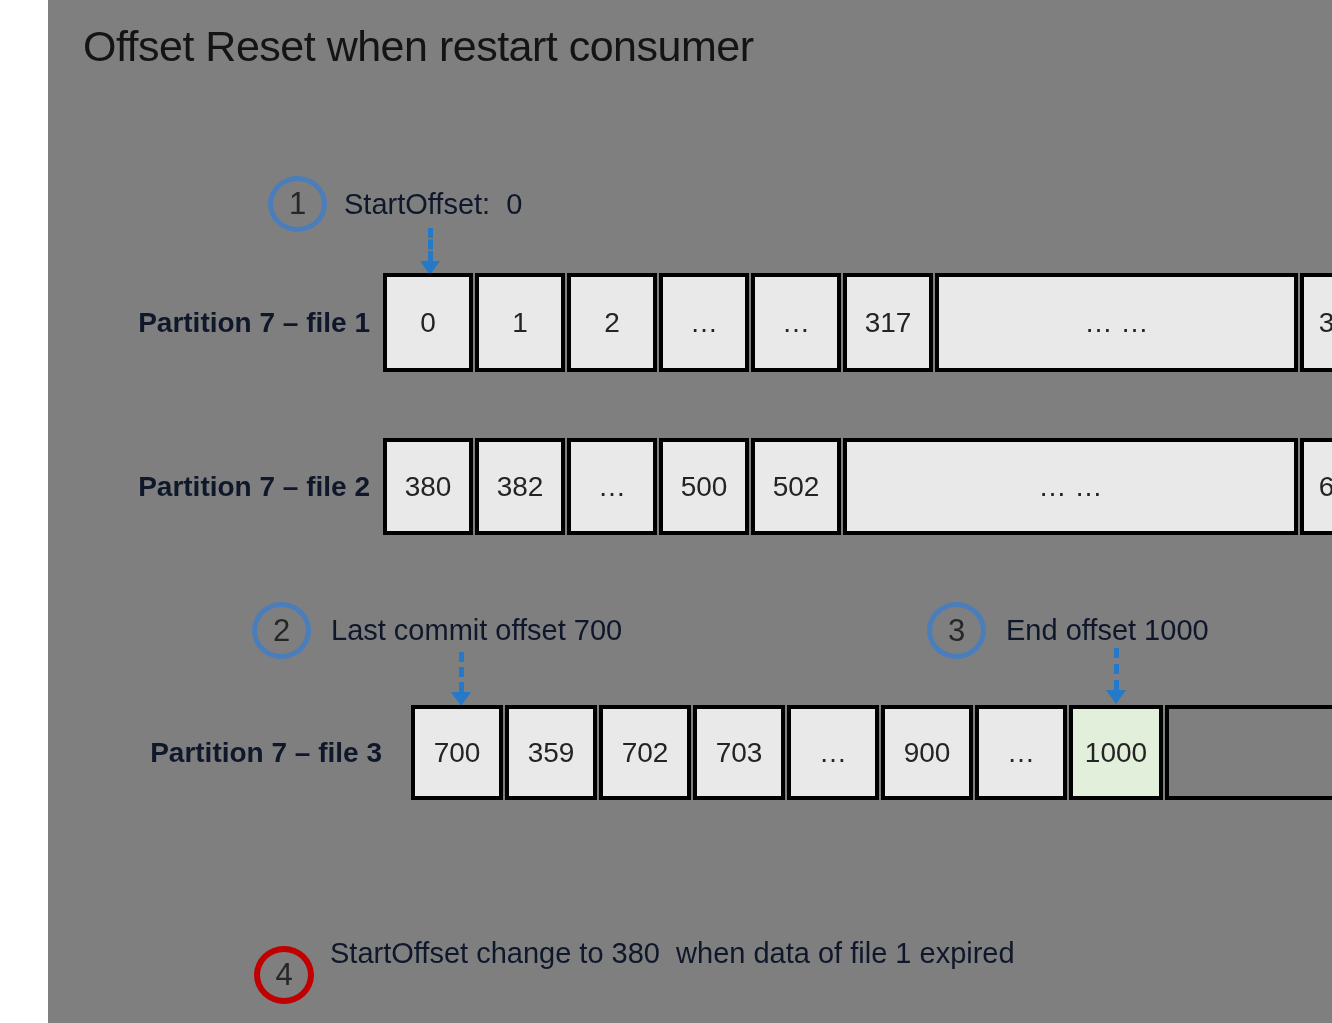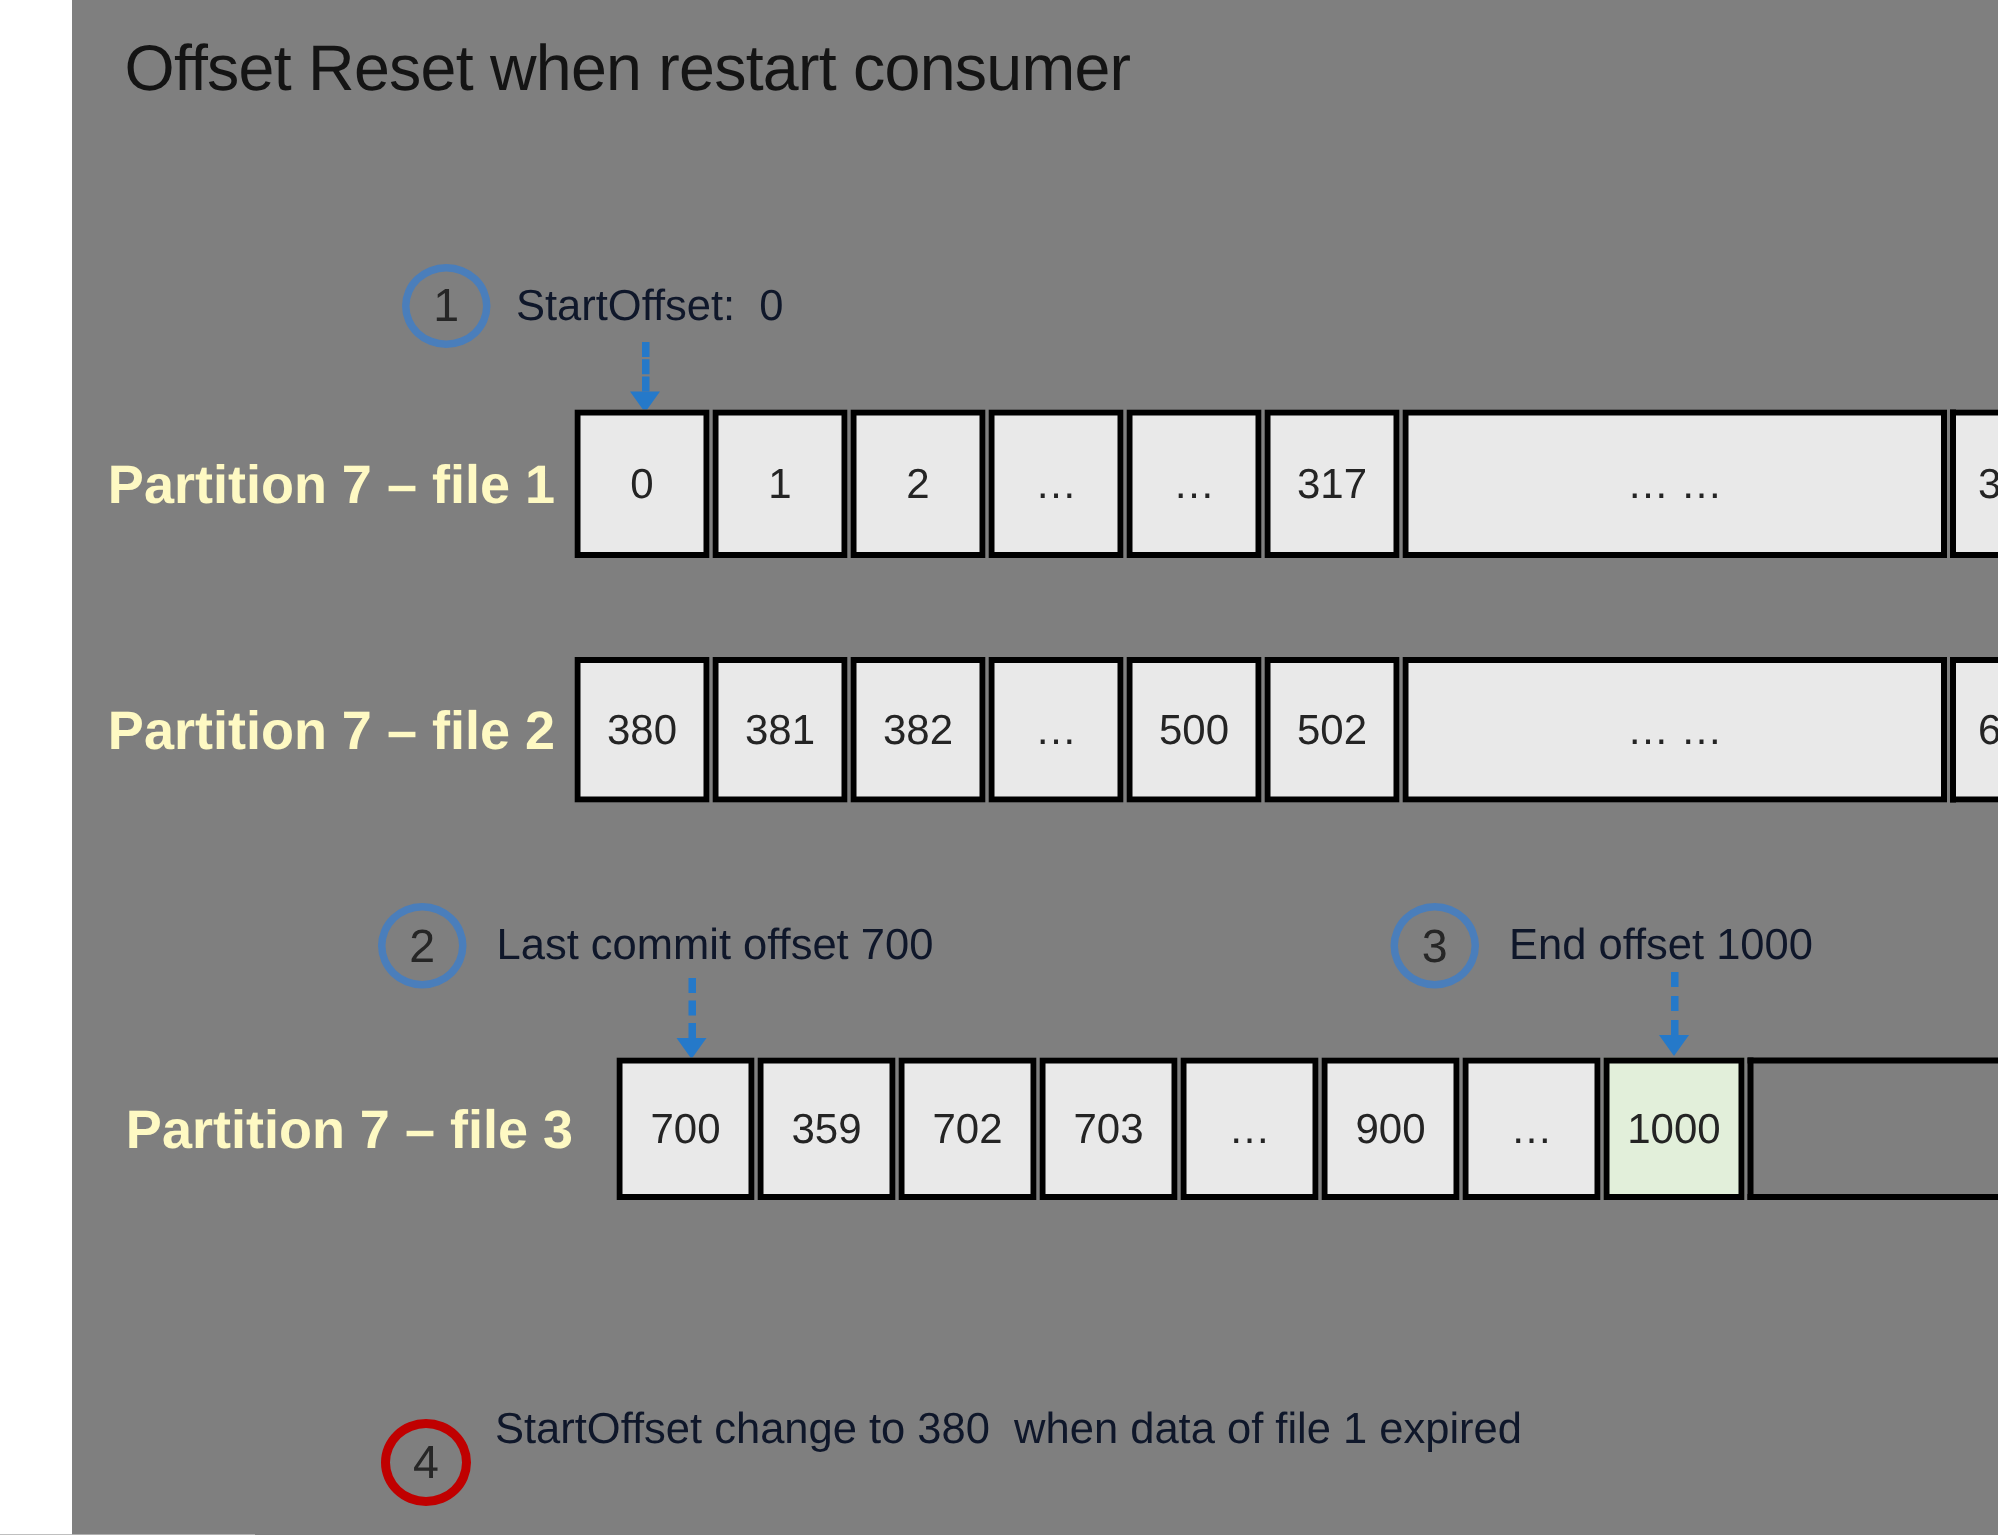--- a/index.html
+++ b/index.html
@@ -49,23 +49,23 @@
   .w-last { width: 80px; border-right: none; }
   .w-3    { width: 92px; }
   .w-g    { width: 94px; background: var(--highlight-fill, #e2efda); }
   .w-e    { flex: 1 1 auto; background: transparent; border-right: none; }
   .row-label {
     position: absolute;
     left: 0;
     display: flex;
     align-items: center;
     justify-content: flex-end;
-    font-size: 36px;
+    font-size: 28px;
     font-weight: 700;
-    color: #fef9c3;
+    color: #0f172a;
     white-space: pre;
   }
   .lbl-1 { top: 273px; height: 99px; width: 322px; }
   .lbl-2 { top: 438px; height: 97px; width: 322px; }
   .lbl-3 { top: 705px; height: 95px; width: 334px; }
   
   .badge {
     position: absolute;
     box-sizing: border-box;
     border-radius: 50%;
@@ -140,21 +140,20 @@
     <div class="cell w-n">…</div>
     <div class="cell w-n">…</div>
     <div class="cell w-n">317</div>
     <div class="cell w-wide">… …</div>
     <div class="cell w-last">379</div>
   </div>
 
   <div class="row-label lbl-2">Partition 7 – file 2</div>
   <div class="row row-2">
     <div class="cell w-n">380</div>
-    <div class="cell w-n">381</div>
     <div class="cell w-n">382</div>
     <div class="cell w-n">…</div>
     <div class="cell w-n">500</div>
     <div class="cell w-n">502</div>
     <div class="cell w-wide">… …</div>
     <div class="cell w-last">699</div>
   </div>
 
   <div class="badge badge-blue b-2">
     <span>2</span>

